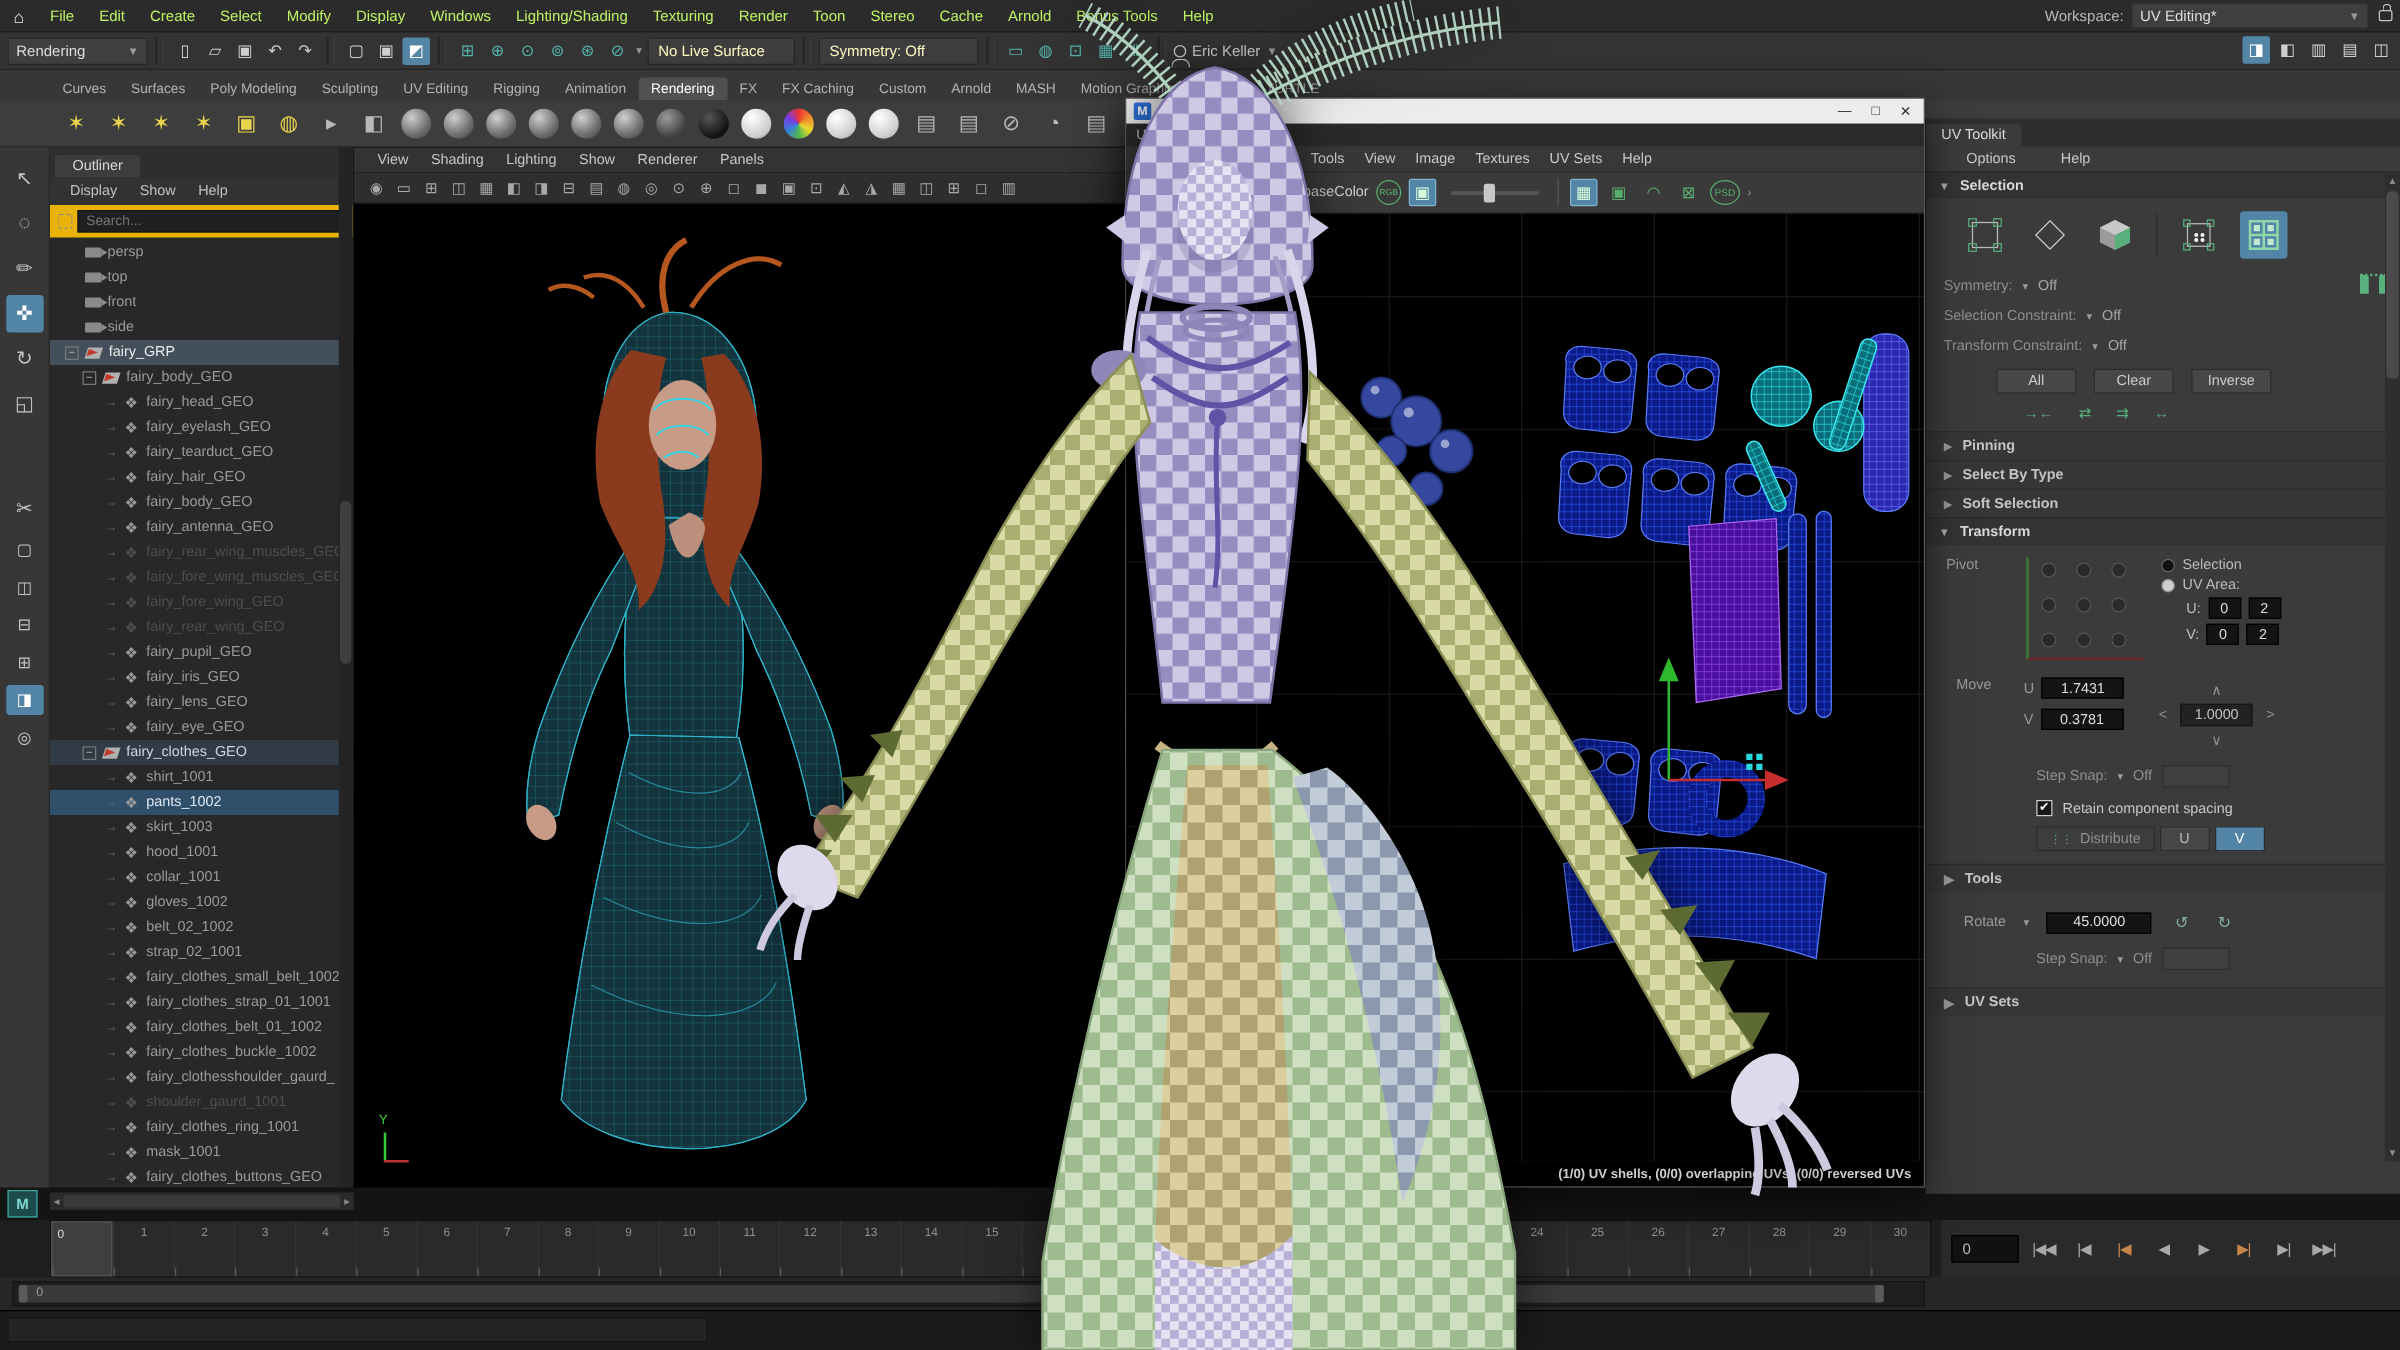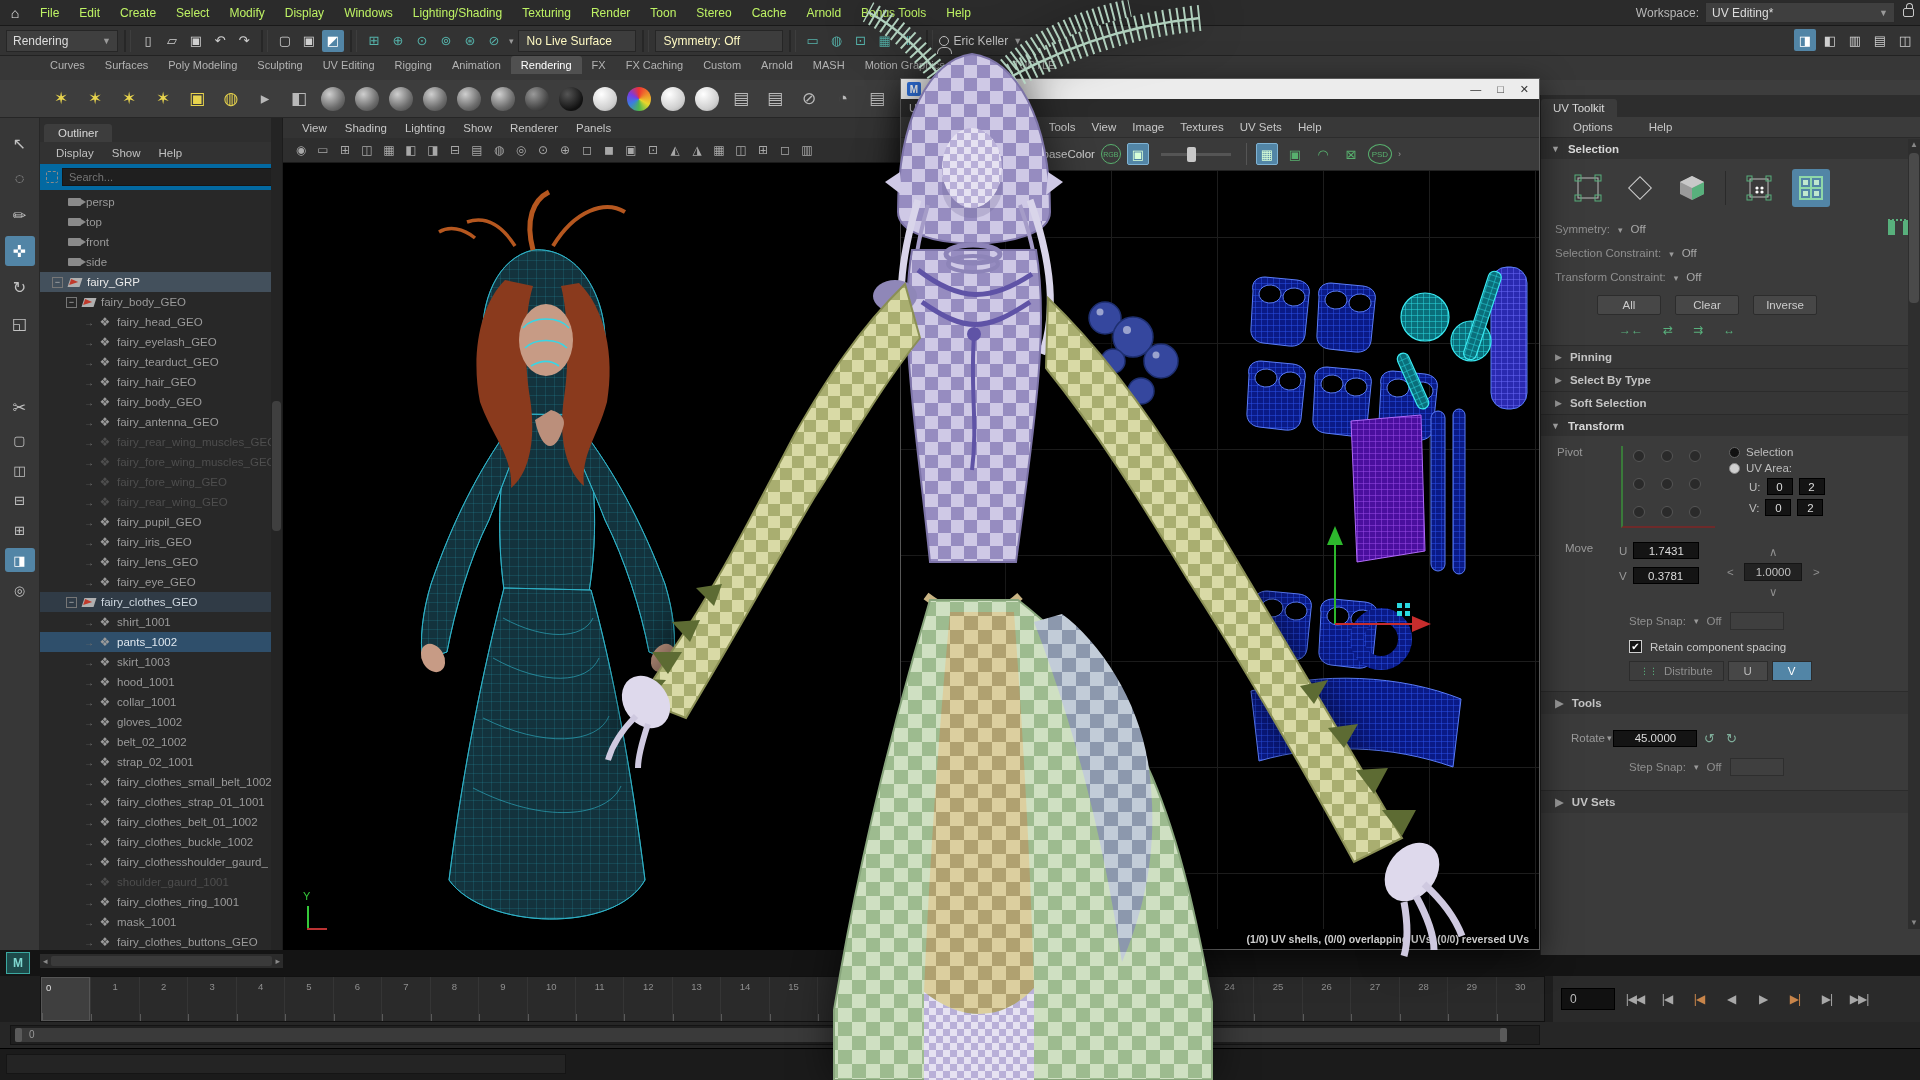--- a/index.html
+++ b/index.html
@@ -29,21 +29,21 @@
 .sl-field{height:22px;background:#3d3d3d;border:1px solid #262626;color:#fef9c3;
   display:flex;align-items:center;padding:0 8px}
 .sl-user{display:flex;align-items:center;gap:5px;color:#cfcfcf}
 .person{width:10px;height:10px;border:1.5px solid #d0d0d0;border-radius:50%;position:relative}
 .person:after{content:"";position:absolute;left:-3px;top:10px;width:13px;height:6px;
   border:1.5px solid #d0d0d0;border-bottom:none;border-radius:6px 6px 0 0}
 #sl-right{position:absolute;right:4px;top:3px;display:flex;gap:3px}
 .caret{font-size:9px;color:#9a9a9a}
 
 #shelftabs{position:absolute;left:0;top:56px;width:1920px;height:24px;background:#373737;
-  display:flex;align-items:flex-start;padding-left:40px;z-index:1}
+  display:flex;align-items:flex-end;padding-left:40px;z-index:1}
 .stab{padding:3px 10px;color:#b3b3b3;font-size:11px;cursor:default}
 .stab.active{background:#505050;color:#fff;border-radius:3px 3px 0 0}
 #shelficons{position:absolute;left:0;top:80px;width:1920px;height:38px;background:#3d3d3d;
   border-bottom:1px solid #262626;display:flex;align-items:center;gap:4px;padding-left:46px;z-index:1}
 .shic{width:30px;height:30px;display:flex;align-items:center;justify-content:center;font-size:17px;color:#b8b8b8}
 .shic.yellow{color:var(--light_yellow,#e8d44d)}
 .shic.sphere i,.shic.sphere-dark i,.shic.sphere-black i,.shic.sphere-light i,.shic.sphere-rainbow i{
   width:24px;height:24px;border-radius:50%;display:block}
 .shic.sphere i{background:radial-gradient(circle at 35% 30%,#cfcfcf,#6e6e6e 60%,#3c3c3c)}
 .shic.sphere-dark i{background:radial-gradient(circle at 35% 30%,#9a9a9a,#4a4a4a 60%,#222)}
@@ -60,21 +60,21 @@
 .tbi.active{background:var(--accent_blue,#5285a6);color:#fff}
 .tbi.gap{margin-top:48px}
 .tbi.small{font-size:13px;height:24px}
 
 #outliner{position:absolute;left:40px;top:118px;width:243px;height:832px;background:#282828;
   border-right:1px solid #1c1c1c;z-index:1;display:flex;flex-direction:column}
 #o-tabbar{height:24px;background:#2e2e2e;display:flex;align-items:flex-end}
 #o-tab{background:#3d3d3d;color:#d8d8d8;padding:3px 14px;font-size:11.5px;border-radius:3px 3px 0 0;margin-left:4px}
 #o-menus{height:22px;background:#323232;display:flex;gap:2px;align-items:center;padding-left:8px}
 #o-menus span{padding:0 8px;color:#c0c0c0;font-size:11.5px}
-#o-search{height:26px;display:flex;align-items:center;gap:4px;padding:0 6px;background:#0369a1}
+#o-search{height:26px;display:flex;align-items:center;gap:4px;padding:0 6px;background:#eab308}
 .sicon{width:12px;height:12px;border:1.5px dashed #8a8a8a;border-radius:2px}
 #o-search input{flex:1;height:18px;background:#1f1f1f;border:1px solid #161616;color:#888;
   font-size:11px;padding:0 6px;font-family:inherit}
 #o-list{flex:1;overflow:hidden;position:relative;padding-top:2px}
 .o-row{height:20px;display:flex;align-items:center;color:#9a9a9a;font-size:11.5px;white-space:nowrap;overflow:hidden}
 .o-row.d0{padding-left:12px}.o-row.d1{padding-left:26px}.o-row.d2{padding-left:44px}
 .o-row.dim .o-label,.o-row.dim .ic-mesh{color:#4e4e4e}
 .o-row.sel{background:#43505c}.o-row.sel .o-label{color:#e8e8e8}
 .o-row.hl{background:#303b46}.o-row.hl .o-label{color:#cdd6de}
 .o-row.sel2{background:#2f4f6b}.o-row.sel2 .o-label{color:#dfe8f0}
@@ -187,21 +187,21 @@
 .snapbtn{width:54px;height:18px;background:#3f3f3f;border:1px solid #2e2e2e}
 .tk-checkrow{display:flex;align-items:center;gap:8px;padding:10px 0 0 88px;color:#c8c8c8}
 .chk{width:13px;height:13px;background:#161616;border:1px solid #cfcfcf;color:#fff;font-size:10px;
   display:flex;align-items:center;justify-content:center}
 #tk-distrow{display:flex;align-items:center;gap:4px;padding:8px 0 10px 88px}
 .distbtn{height:20px;background:#3d3d3d;border:1px solid #2c2c2c;color:#8f8f8f;
   display:flex;align-items:center;justify-content:center;padding:0 10px;gap:6px}
 .uvbtn{width:40px;height:20px;background:#474747;border:1px solid #2c2c2c;color:#bbb;
   display:flex;align-items:center;justify-content:center}
 .uvbtn.active{background:var(--accent_blue,#5285a6);color:#fff}
-#rot-row{display:flex;align-items:center;gap:2px;padding:14px 0 0 30px;color:#9a9a9a}
+#rot-row{display:flex;align-items:center;gap:14px;padding:14px 0 0 30px;color:#9a9a9a}
 .rotbtn{width:20px;height:20px;border-radius:50%;color:#7fae9a;font-size:13px;display:flex;align-items:center;justify-content:center}
 #tk-scroll{position:absolute;right:0;top:44px;width:12px;height:790px;background:#2e2e2e}
 #tk-scroll .arr{position:absolute;left:0;width:12px;height:12px;color:#888;font-size:8px;text-align:center;line-height:12px}
 #tk-thumb{position:absolute;left:1px;top:14px;width:10px;height:150px;background:#4a4a4a;border-radius:4px}
 
 #bottomstrip{position:absolute;left:0;top:950px;width:1920px;height:26px;background:#141414;z-index:2}
 #m-badge{position:absolute;left:6px;top:2px;width:24px;height:22px;background:#1d4a4a;border:1px solid #3ba8a0;
   color:#7fd8d0;display:flex;align-items:center;justify-content:center;font-weight:bold}
 #o-hscroll{position:absolute;left:40px;top:4px;width:243px;height:14px;background:#2b2b2b;display:flex;
   align-items:center;justify-content:space-between;padding:0 3px;color:#8a8a8a;font-size:9px}

